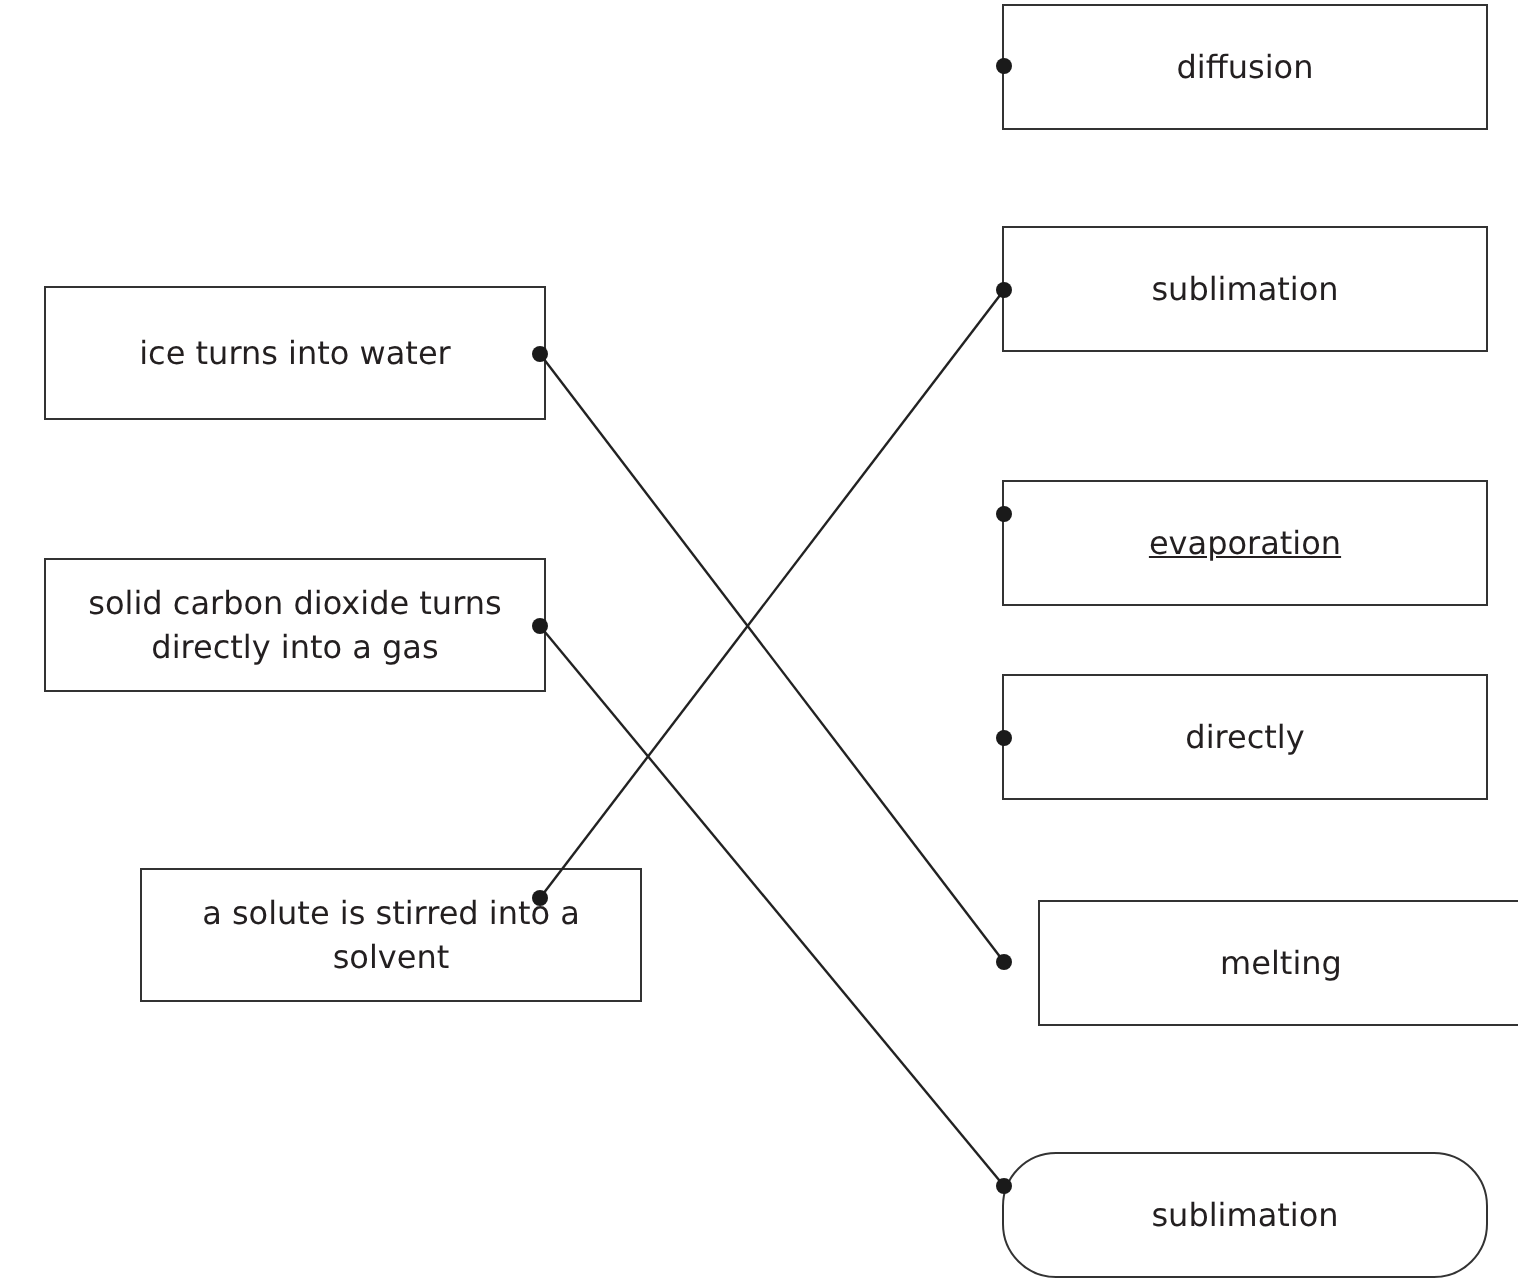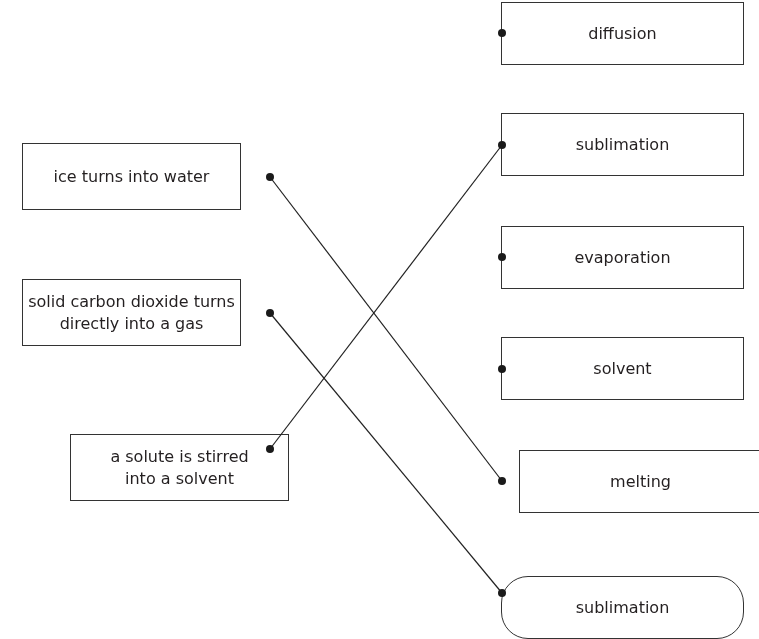--- a/index.html
+++ b/index.html
@@ -1,21 +1,21 @@
 <!DOCTYPE html>
 <html><head>
   <meta charset="utf-8">
   <style>
     html, body { margin: 0; padding: 0; background: #ffffff; }
     body { width: 759px; height: 639px; position: relative; overflow: hidden;
            font-family: "DejaVu Sans", sans-serif; color: #231f20; }
     .box { position: absolute; box-sizing: border-box; border: 1.5px solid #333;
            background: #fff; display: flex; align-items: center; justify-content: center;
            text-align: center; font-size: 16px; line-height: 22px; }
-    .lbox { left: 22px; width: 219px; height: 67px; }
+    .lbox { left: 22px; width: 251px; height: 67px; }
     .rbox { left: 501px; width: 243px; height: 63px; }
     svg.links { position: absolute; left: 0; top: 0; width: 759px; height: 639px; pointer-events: none; }
     .dot { position: absolute; width: 8px; height: 8px; border-radius: 50%; background: #1a1a1a;
            transform: translate(-4px, -4px); }
   </style>
 </head>
 <body>
 
 <div class="box lbox" style="top:143px;">
   <span>ice turns into water</span>
@@ -26,25 +26,25 @@
 <div class="box lbox" style="top:434px;margin-left:48px;">
   <span style="padding:0 30px;">a solute is stirred into a solvent</span>
 </div>
 
 <div class="box rbox" style="top:2px;">
   <span>diffusion</span>
 </div>
 <div class="box rbox" style="top:113px;">
   <span>sublimation</span>
 </div>
-<div class="box rbox" style="top:226px;">
+<div class="box rbox" style="top:240px;text-decoration:underline;">
   <span>evaporation</span>
 </div>
 <div class="box rbox" style="top:337px;">
-  <span>solvent</span>
+  <span>directly</span>
 </div>
 <div class="box rbox" style="top:450px;margin-left:18px;">
   <span>melting</span>
 </div>
 <div class="box rbox" style="top:576px;border-radius:27px;">
   <span>sublimation</span>
 </div>
 
 <svg class="links" id="links">
     <line x1="270" y1="177" x2="502" y2="481" stroke="#222" stroke-width="1.2"></line>

